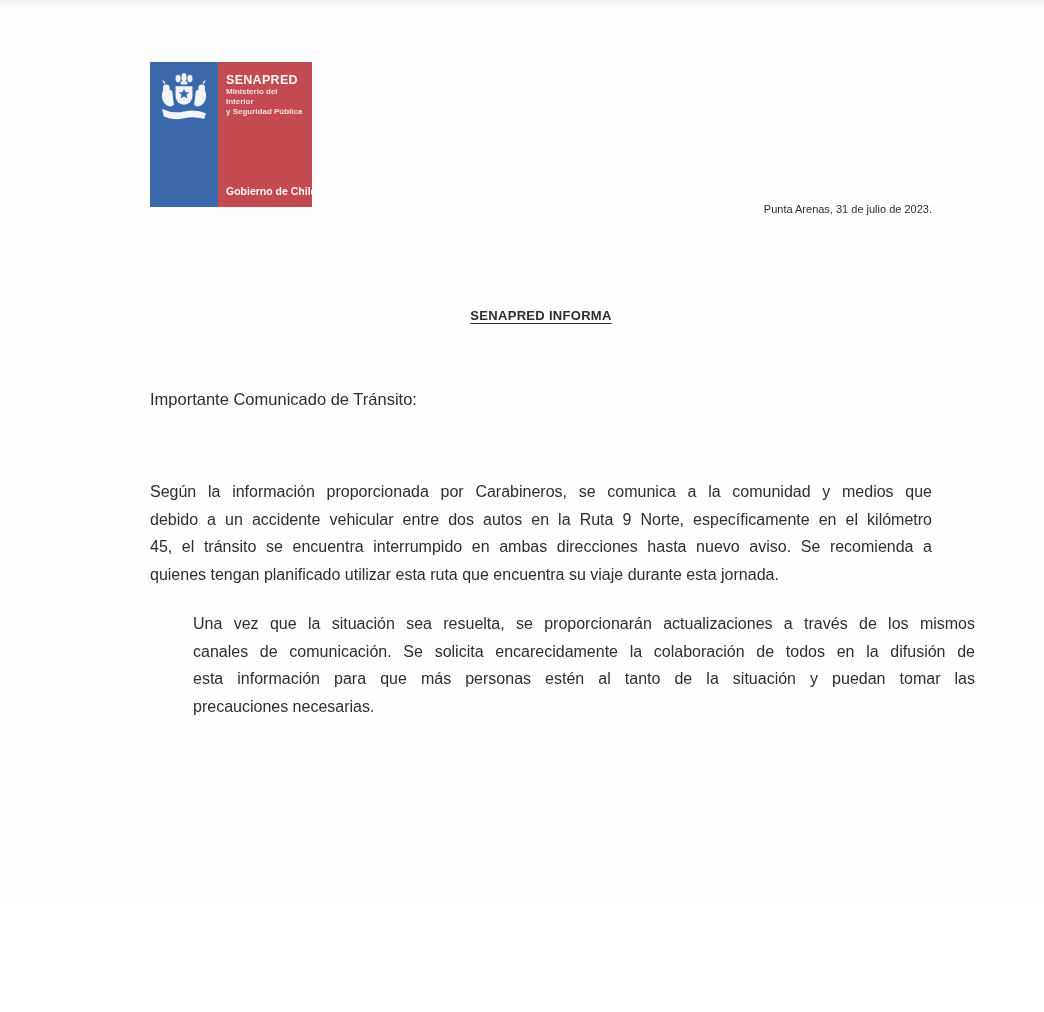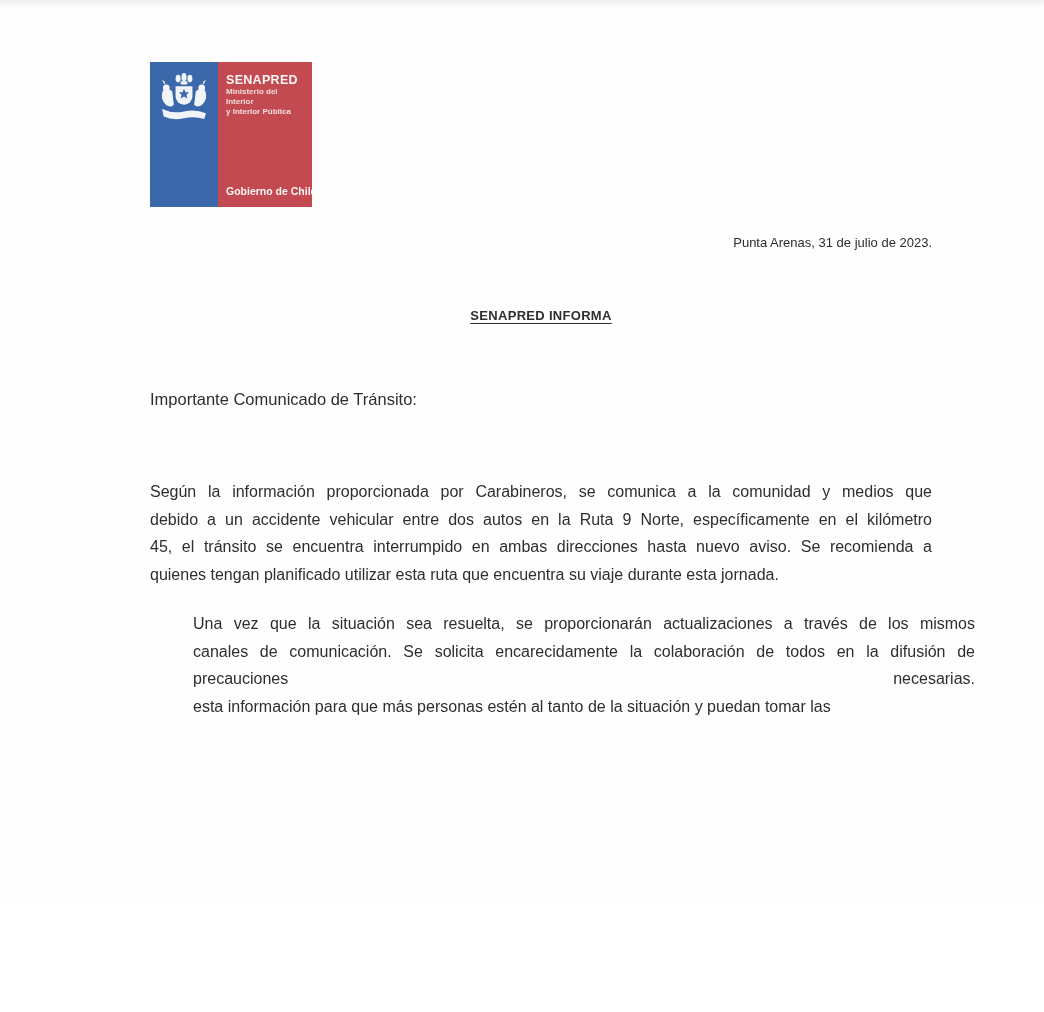--- a/index.html
+++ b/index.html
@@ -55,21 +55,21 @@
     font-size: 10.5px; font-weight: bold;
     color: rgba(255,255,255,0.95);
     white-space: nowrap;
   }
   .emblem { width: 54px; height: 54px; }
 
   
   .dateline {
     position: absolute; top: 196px; left: 150px; width: 782px;
     text-align: right;
-    font-size: 13px; line-height: 27px; margin-top: 33px;
+    font-size: 11px; line-height: 27px;
   }
   .doc-title {
     position: absolute; top: 308px; left: 150px; width: 782px;
     text-align: center;
     font-size: 13px; font-weight: bold;
     text-decoration: underline;
     text-underline-offset: 3px;
     letter-spacing: 0.3px;
   }
   .intro-heading {
@@ -120,21 +120,21 @@
           <path d="M6,42 q13,6 26,3 q14,-3 26,2 l-2,7 q-12,-4 -24,-1 q-13,3 -24,-2 z"></path>
         </g>
 
         <polygon fill="#3a68ab" points="32,18 33.8,22.1 38.2,22.4 34.9,25.2 36,29.5 32,27.1 28,29.5 29.1,25.2 25.8,22.4 30.2,22.1"></polygon>
       </svg>
     </div>
     <div class="logo-red">
       <div class="logo-org">SENAPRED</div>
       <div class="logo-sub">
         <div>Ministerio del Interior</div>
-        <div>y Interior Pública</div>
+        <div>y Seguridad Pública</div>
       </div>
       <div class="logo-gov">Gobierno de Chile</div>
     </div>
   </div>
 
   <div class="dateline">Punta Arenas, 31 de julio de 2023.</div>
 
   <div class="doc-title">SENAPRED INFORMA</div>
 
   <div class="intro-heading">Importante Comunicado de Tránsito:</div>
@@ -142,17 +142,17 @@
   <div class="para para-1">
     <div class="pline">Según la información proporcionada por Carabineros, se comunica a la comunidad y medios que</div>
     <div class="pline">debido a un accidente vehicular entre dos autos en la Ruta 9 Norte, específicamente en el kilómetro</div>
     <div class="pline">45, el tránsito se encuentra interrumpido en ambas direcciones hasta nuevo aviso. Se recomienda a</div>
     <div class="pline">quienes tengan planificado utilizar esta ruta que encuentra su viaje durante esta jornada.</div>
   </div>
 
   <div class="para para-2">
     <div class="pline">Una vez que la situación sea resuelta, se proporcionarán actualizaciones a través de los mismos</div>
     <div class="pline">canales de comunicación. Se solicita encarecidamente la colaboración de todos en la difusión de</div>
+    <div class="pline">esta información para que más personas estén al tanto de la situación y puedan tomar las</div>
     <div class="pline">precauciones necesarias.</div>
-    <div class="pline">esta información para que más personas estén al tanto de la situación y puedan tomar las</div>
   </div>
 
 </div>
 
 </body></html>

